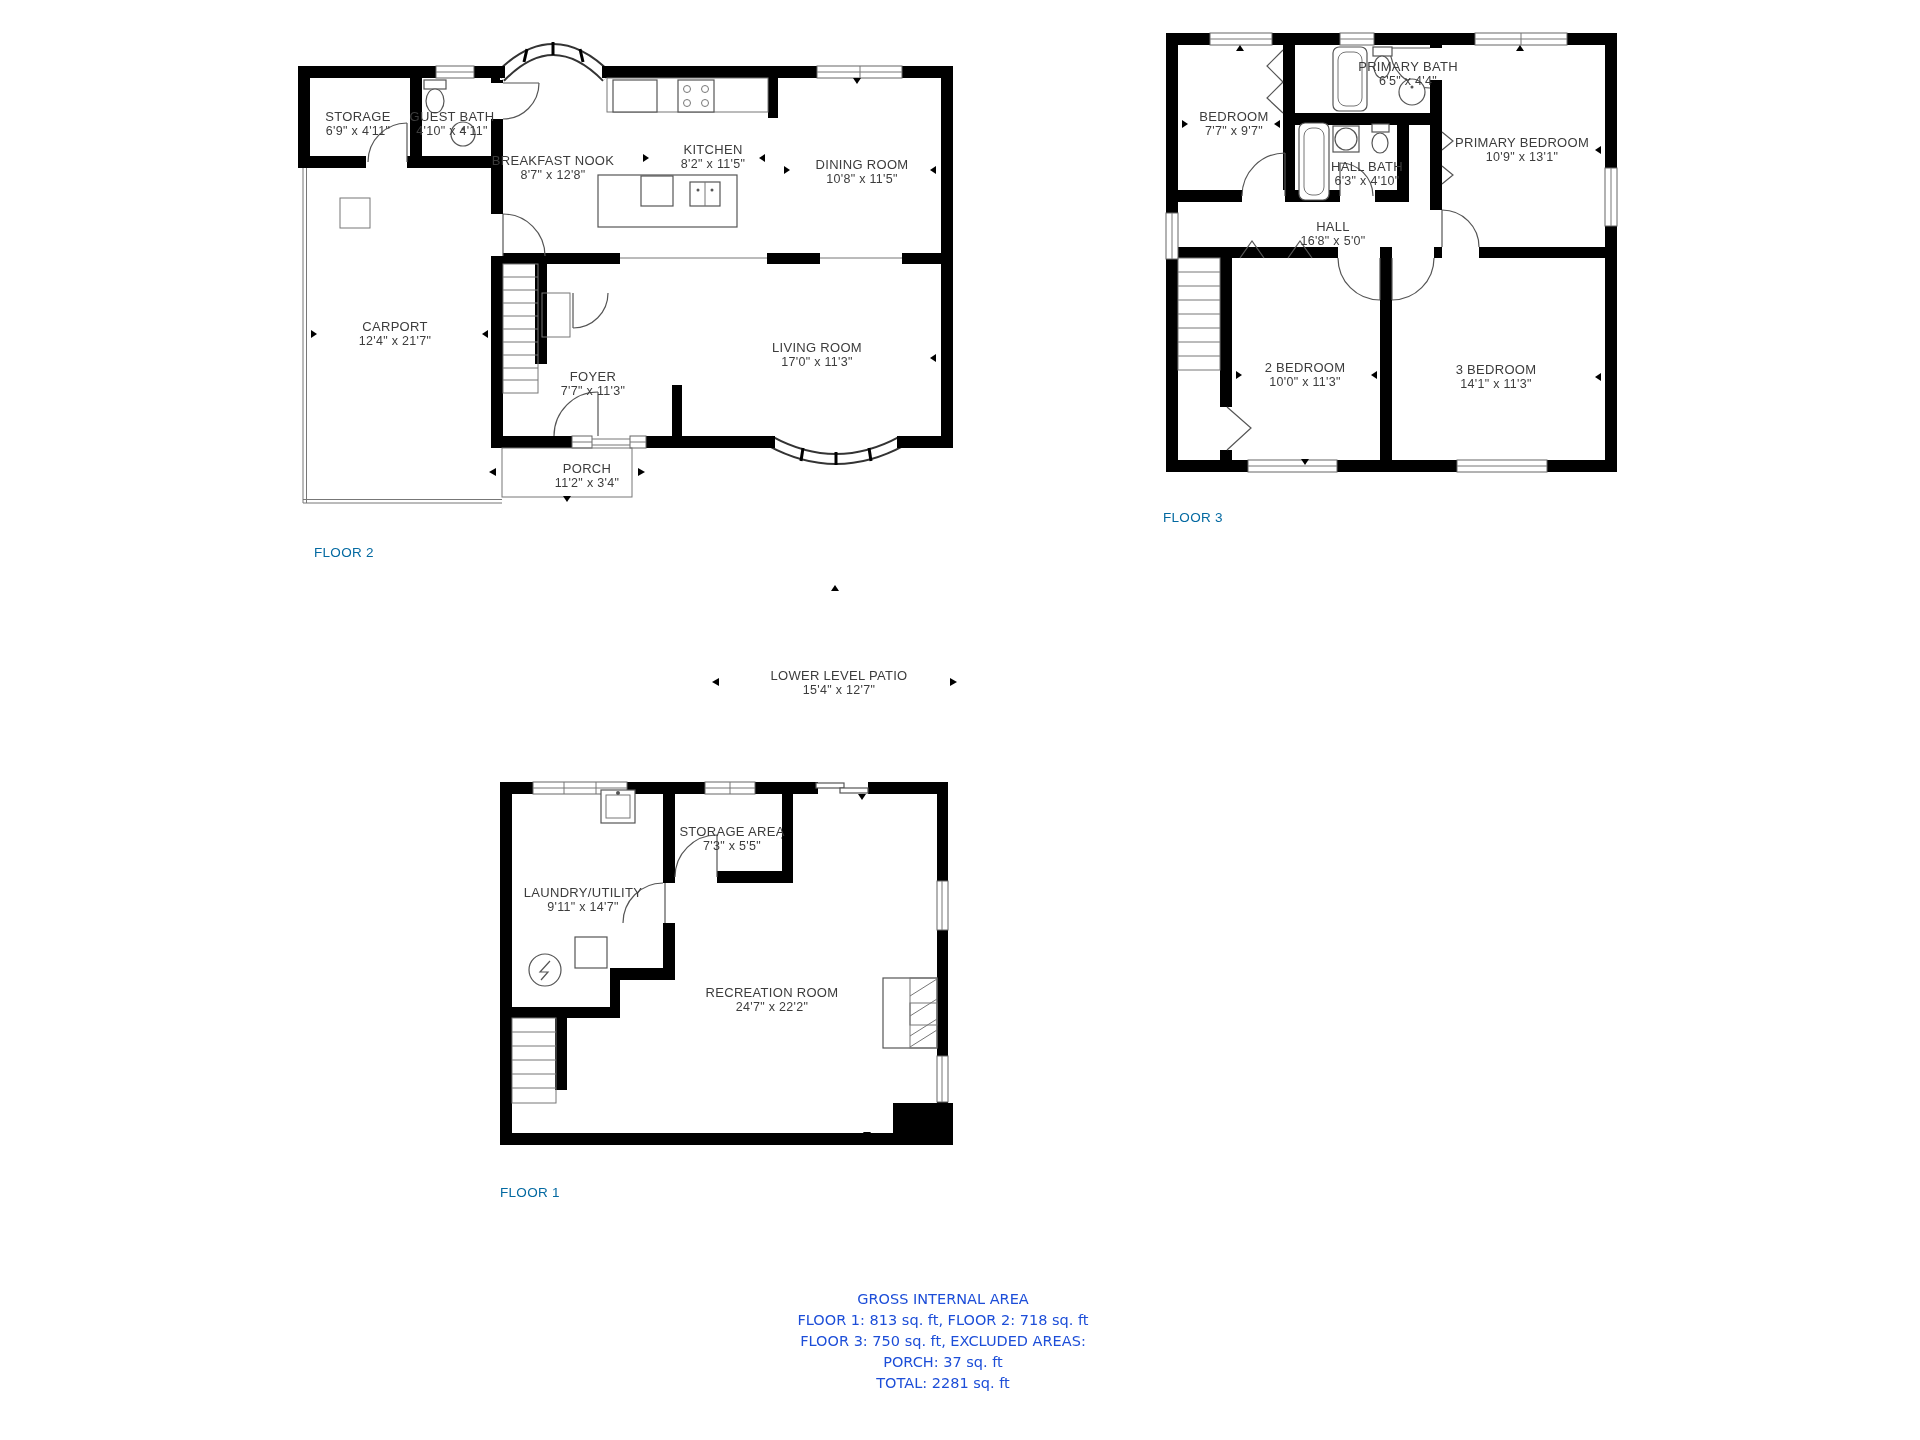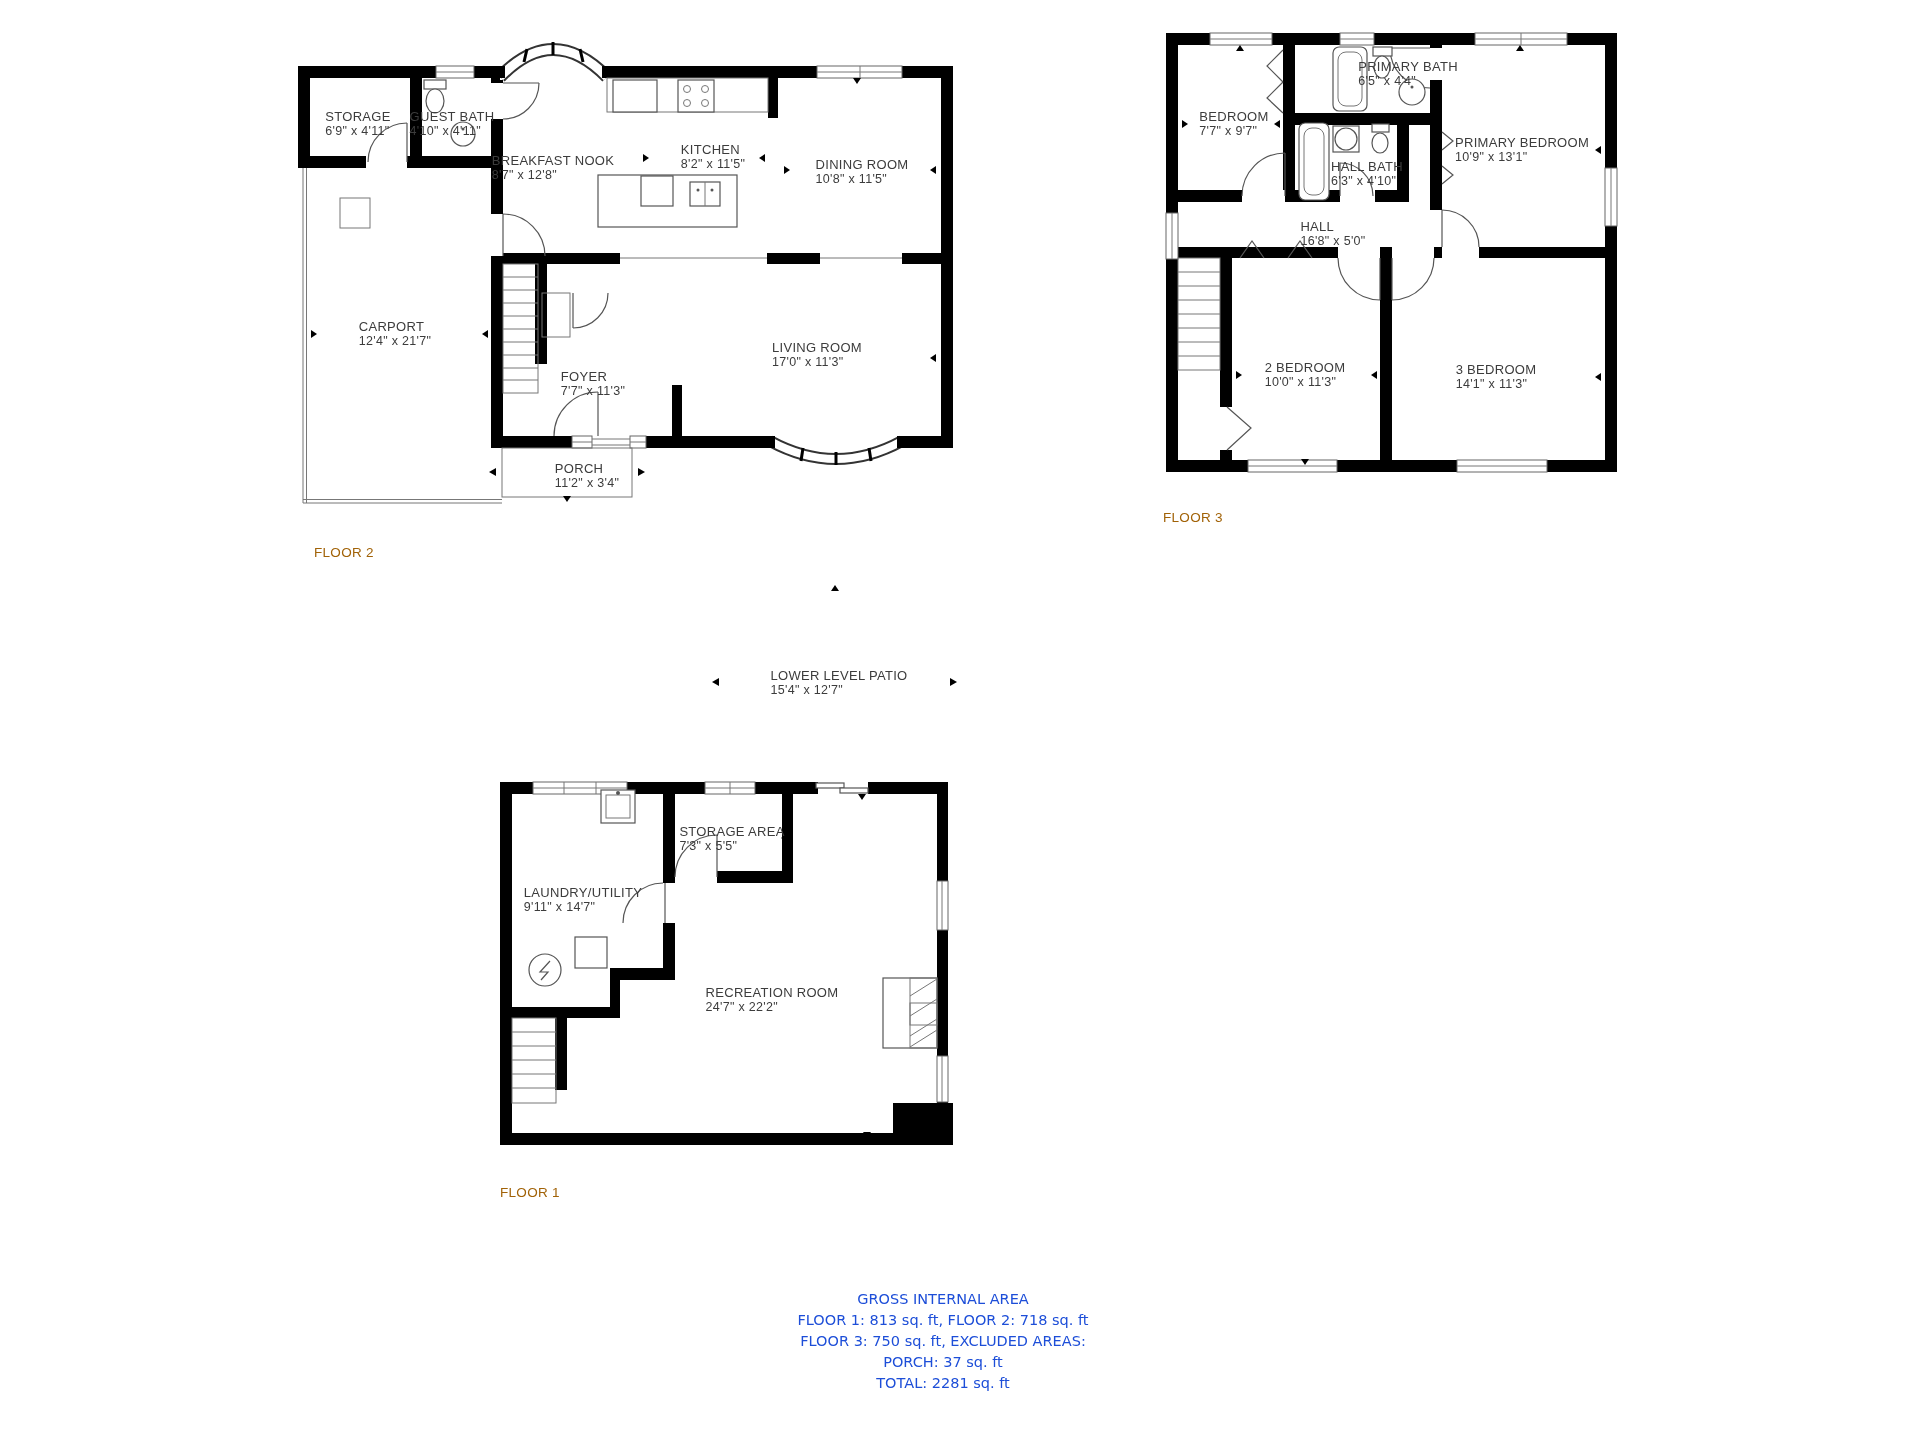--- a/index.html
+++ b/index.html
@@ -5,25 +5,25 @@
   html,body{margin:0;padding:0;background:#fff;}
   .canvas{position:relative;width:1920px;height:1440px;background:#ffffff;overflow:hidden;
           font-family:"Liberation Sans",sans-serif;}
   svg{position:absolute;left:0;top:0;}
   .w{fill:#000000;}
   .win{fill:#ffffff;stroke:#666666;stroke-width:1;}
   .thin{stroke:#777777;stroke-width:1;fill:none;}
   .ln{stroke:#555555;stroke-width:1.2;fill:none;}
   .fx{stroke:#555555;stroke-width:1.2;fill:#ffffff;}
   .tick{fill:#000000;}
-  .rlbl{position:absolute;transform:translateX(-50%);text-align:left;white-space:nowrap;
+  .rlbl{position:absolute;transform:translateX(-50%);text-align:center;white-space:nowrap;
         color:#3c3c3c;font-size:13px;line-height:14px;letter-spacing:0.3px;}
   .rname{font-size:13px;}
   .rdims{font-size:12.5px;}
-  .ftag{position:absolute;color:#a16207;font-size:13.5px;letter-spacing:0.3px;white-space:nowrap;}
+  .ftag{position:absolute;color:#0369a1;font-size:13.5px;letter-spacing:0.3px;white-space:nowrap;}
   .footer{position:absolute;left:543px;top:1289px;width:800px;text-align:center;
           font-family:"DejaVu Sans",sans-serif;color:#1d4ed8;font-size:14.5px;line-height:21px;}
 </style>
 </head>
 <body>
 
 <div class="canvas">
 
 <svg width="1920" height="1440" viewBox="0 0 1920 1440">
 

